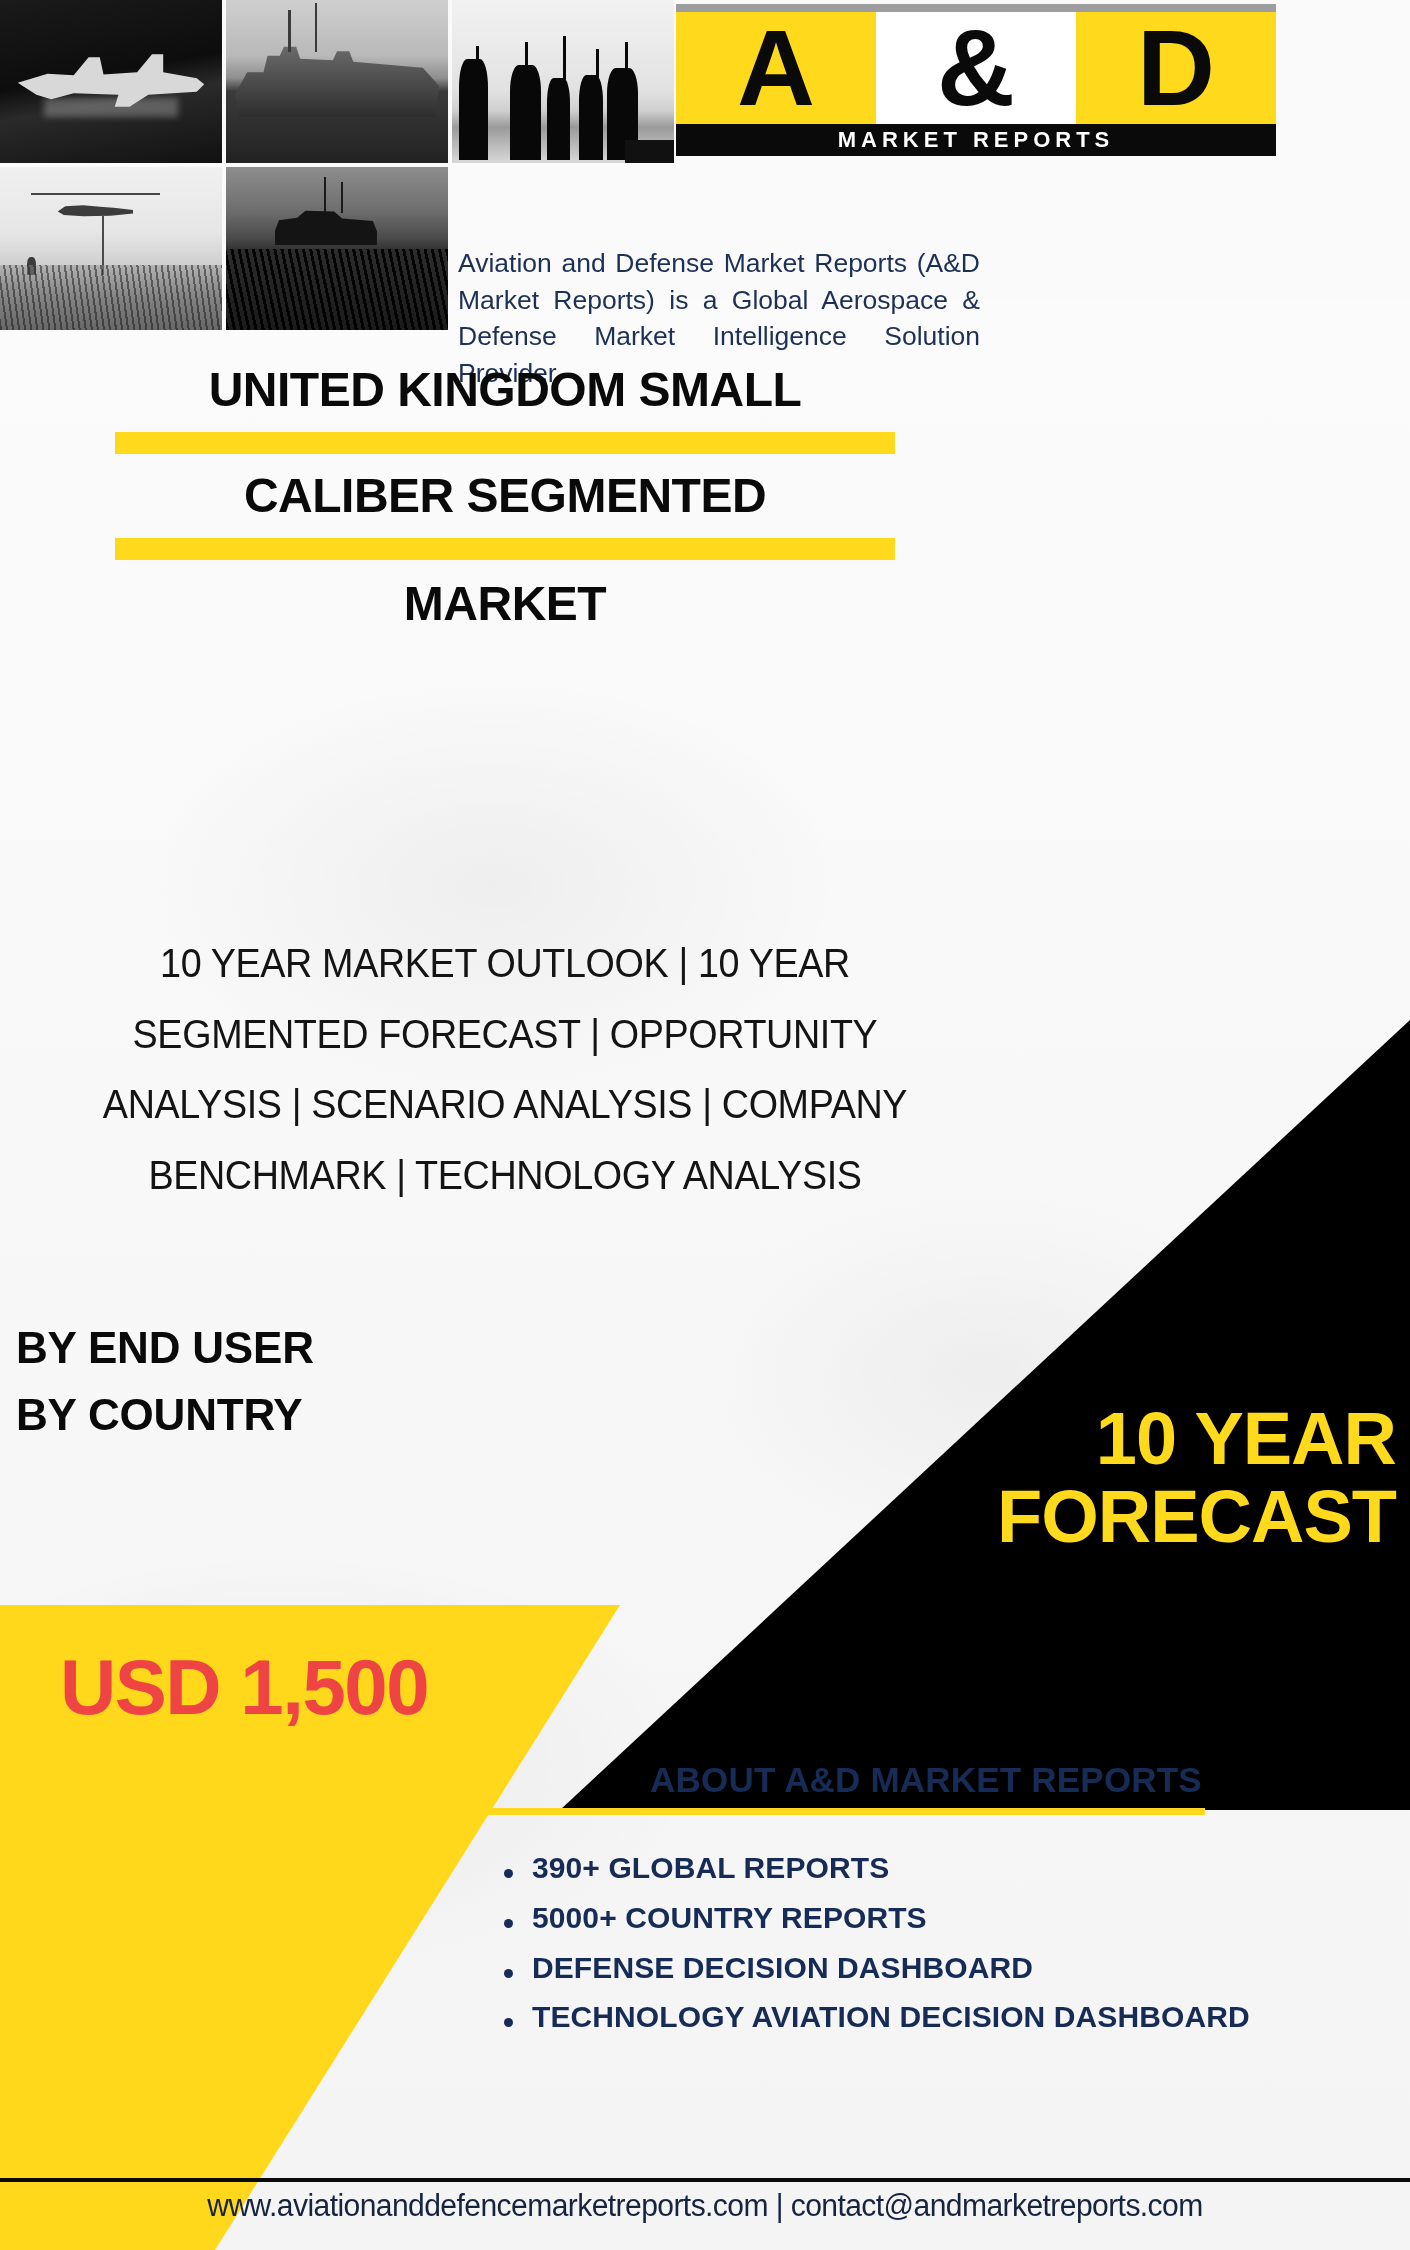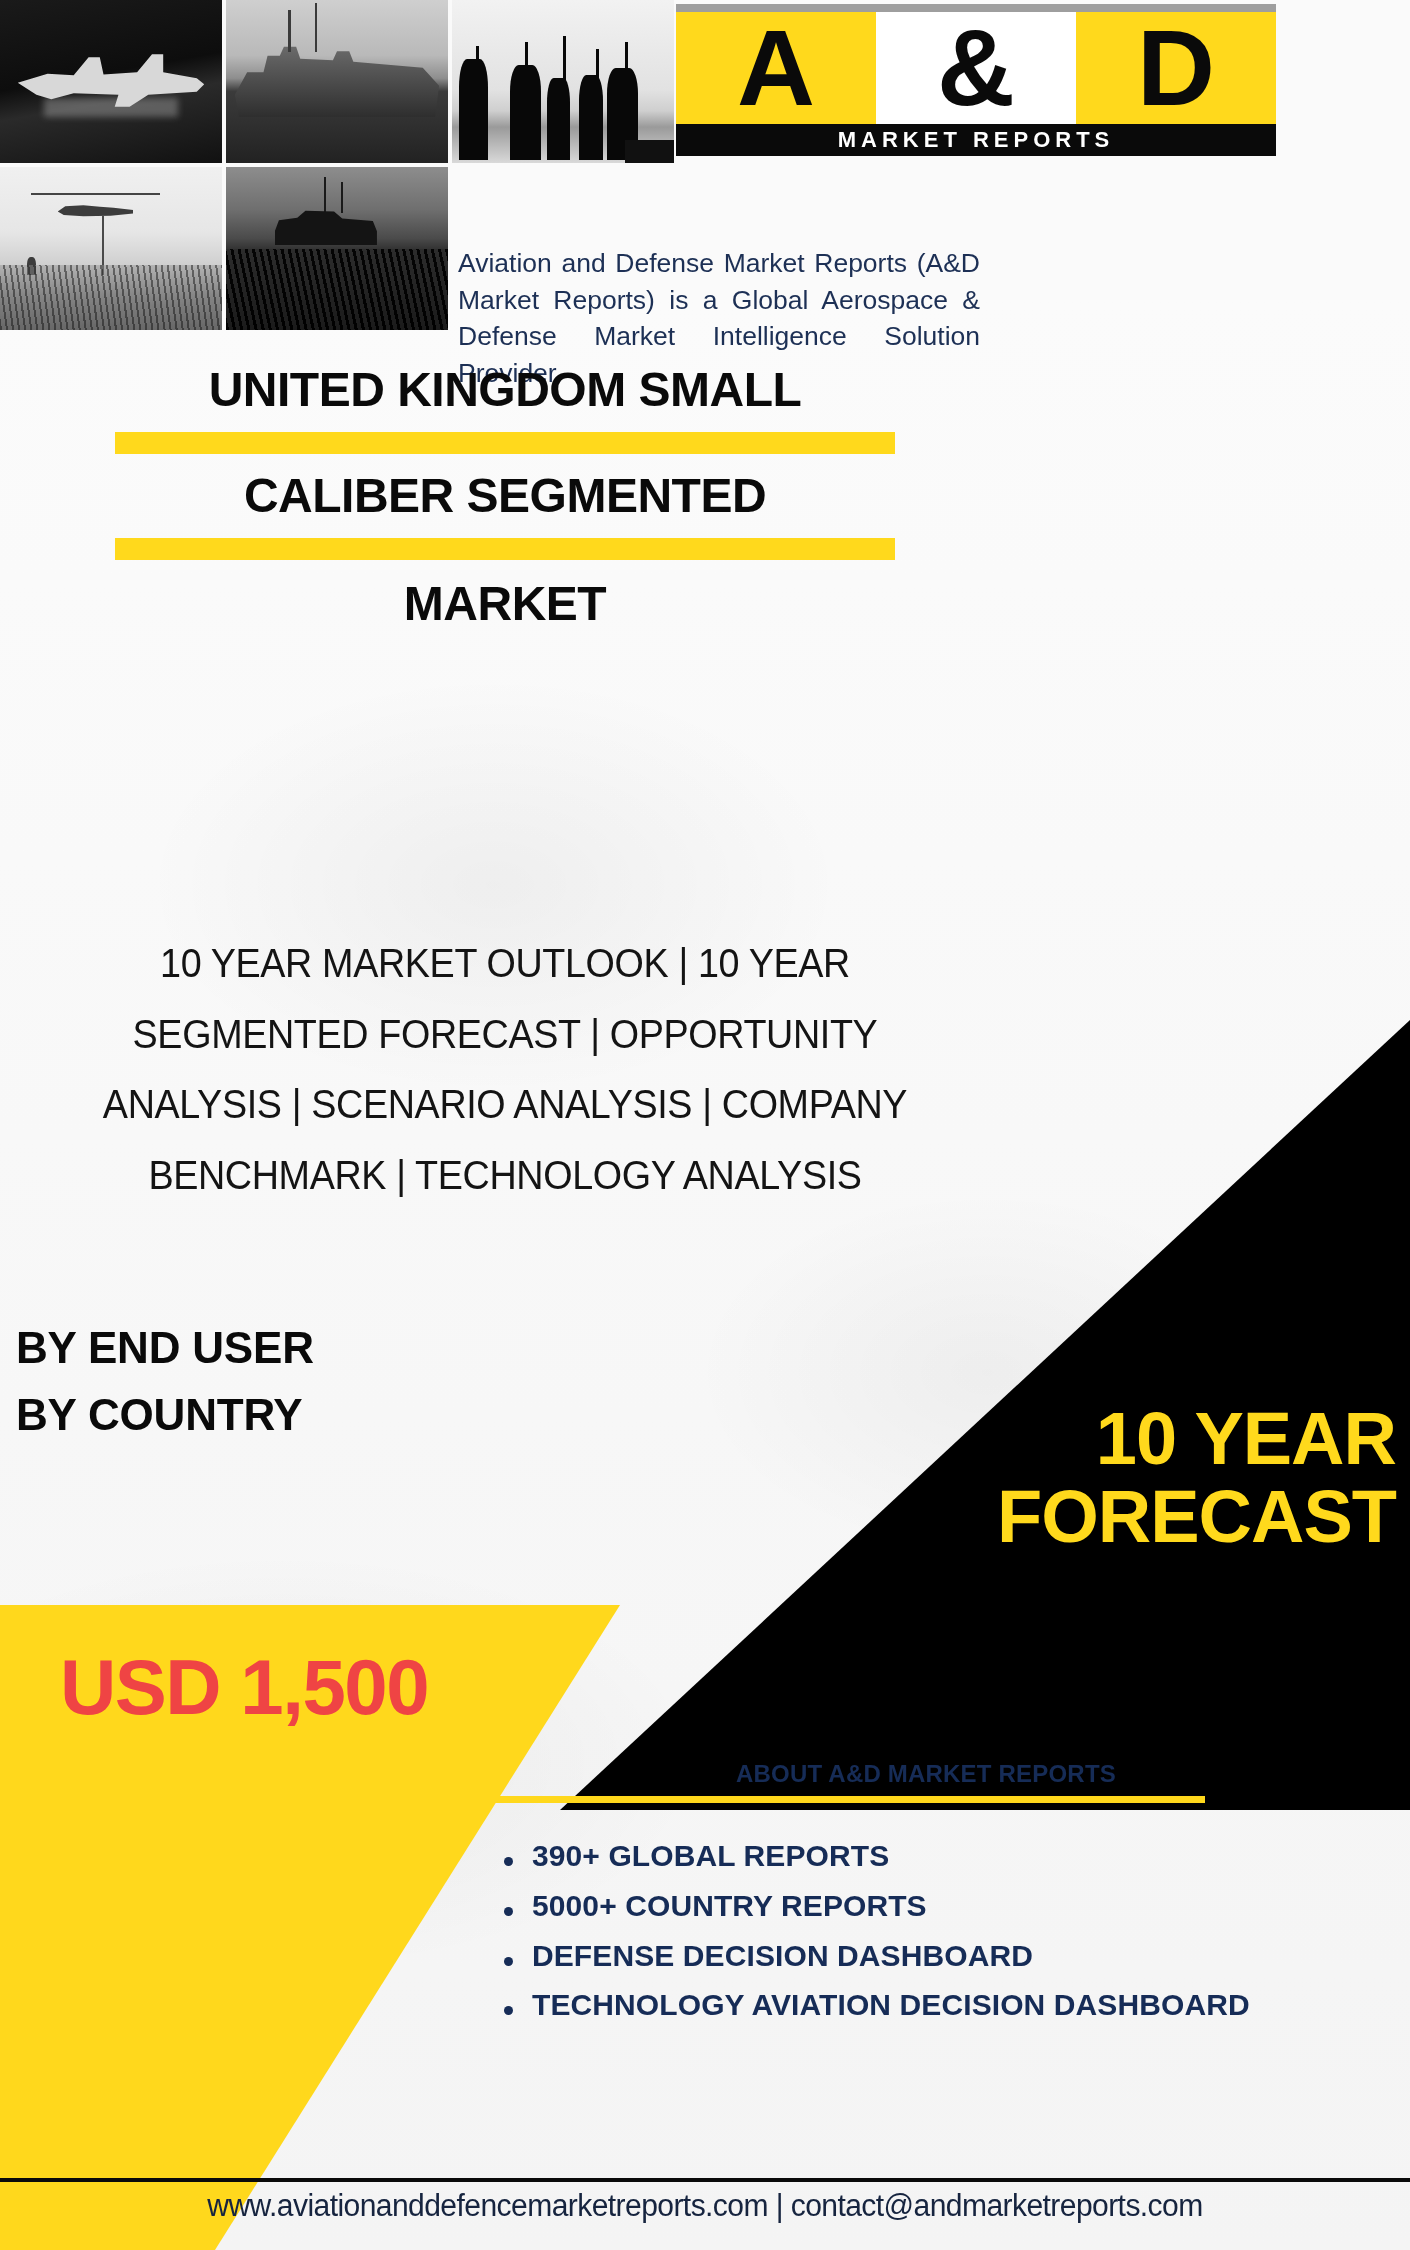--- a/index.html
+++ b/index.html
@@ -135,21 +135,21 @@
   
   .yellow-diag{position:absolute;left:0;top:1580px;width:1410px;height:670px;z-index:4;
     background:#FFD81C;
     clip-path:polygon(0 25px, 620px 25px, 215px 670px, 0 670px);}
 
   .price{position:absolute;left:60px;top:1642px;z-index:9;
     font-weight:700;font-size:78px;color:#ef4444;letter-spacing:-1.5px;}
 
   
   .about{position:absolute;left:452px;top:1760px;width:958px;z-index:9;}
-  .about-h{font-weight:700;font-size:24px;color:#162c57;text-align:center;letter-spacing:0.2px;
+  .about-h{font-weight:700;font-size:35px;color:#162c57;text-align:center;letter-spacing:0.2px;
     padding-right:10px;}
   .about-rule{height:7px;background:#FFD81C;width:735px;margin:8px 0 0 18px;}
   .about ul{list-style:none;margin:34px 0 0 0;padding:0;}
   .about li{position:relative;font-weight:700;font-size:30px;color:#162c57;
     line-height:1.26;margin:0 0 12px 0;padding-left:80px;letter-spacing:0.1px;}
   .about li::before{content:"";position:absolute;left:52px;top:20px;
     width:9px;height:9px;border-radius:50%;background:#162c57;}
 
   
   .footer-rule{position:absolute;left:0;top:2178px;width:1410px;height:4px;background:#0a0a0a;z-index:10;}

